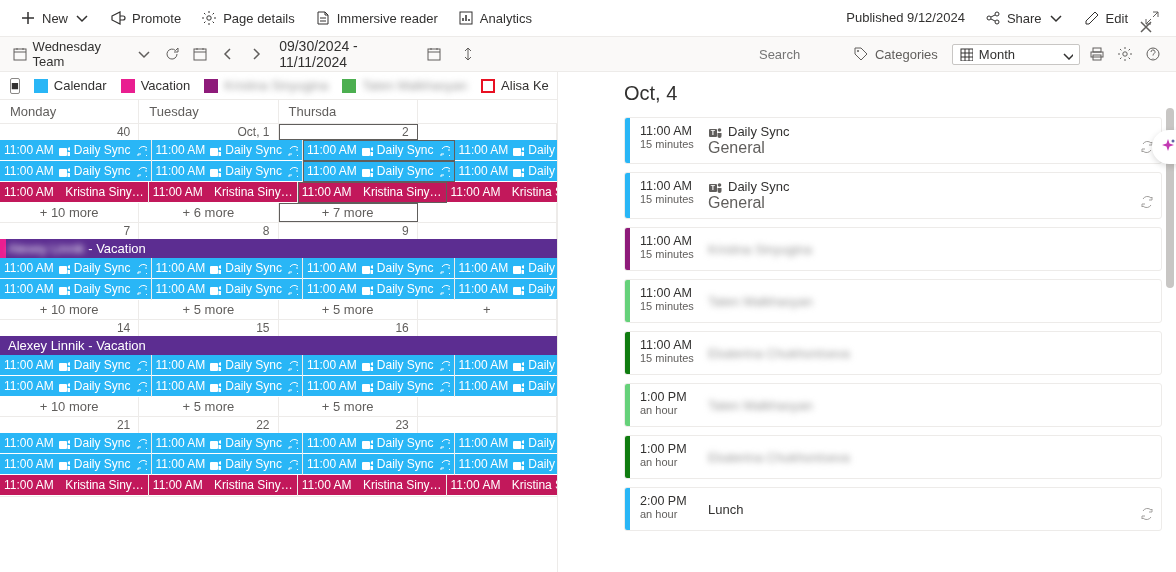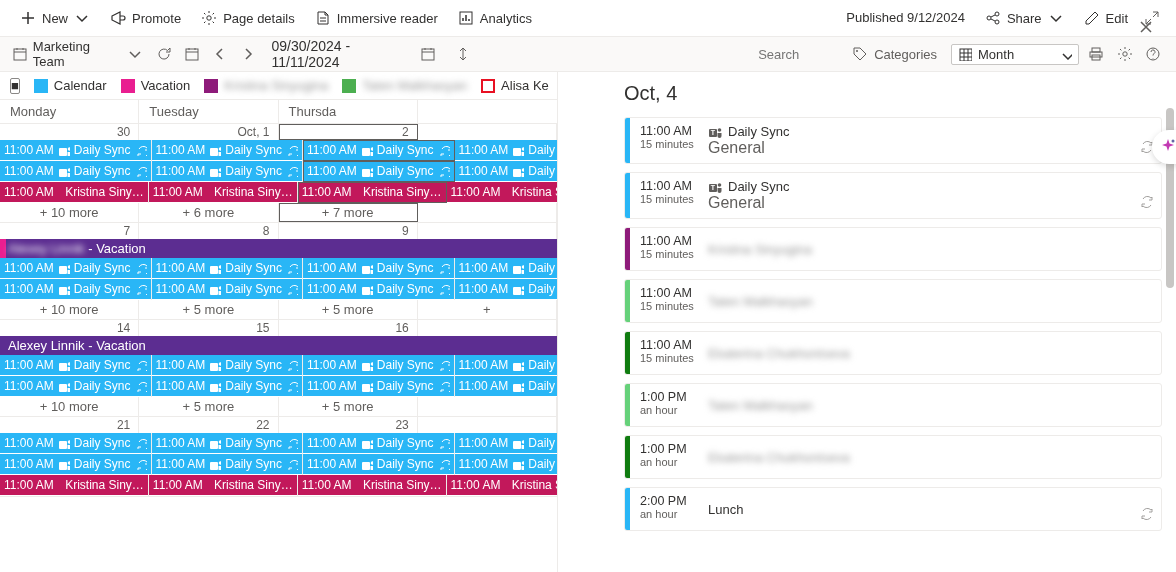--- a/index.html
+++ b/index.html
@@ -242,21 +242,21 @@
         <use href="#i-expand"></use>
       </svg>
     </div>
 </div>
 
 <div class="toolbar2">
   <span class="teamname">
     <svg style="width:16px;height:16px;color:#605e5c">
         <use href="#i-cal"></use>
       </svg>
-    <span>Marketing Team</span>
+    <span>Wednesday Team</span>
   </span>
   <div class="iconbtn">
       <svg>
         <use href="#i-chev-d"></use>
       </svg>
     </div>
   <div class="iconbtn">
       <svg>
         <use href="#i-refresh"></use>
       </svg>
@@ -354,21 +354,21 @@
     </div>
 
     <div class="dayheader">
       <div>Monday</div>
       <div>Tuesday</div>
       <div>Thursda</div>
     </div>
     <div class="calbody" id="calbody">
         <div class="week">
           <div class="datesrow">
-            <div class="dnum">30</div>
+            <div class="dnum">40</div>
             <div class="dnum">Oct, 1</div>
             <div class="dnum sel">2</div>
             <div class="dnum"></div>
           </div>
           <div class="eventrow">
             <div class="eventcell">
               <div class="ev">
                 <span class="time">11:00 AM</span>
                 <svg class="teams-icon">
                   <use href="#i-teams"></use>

